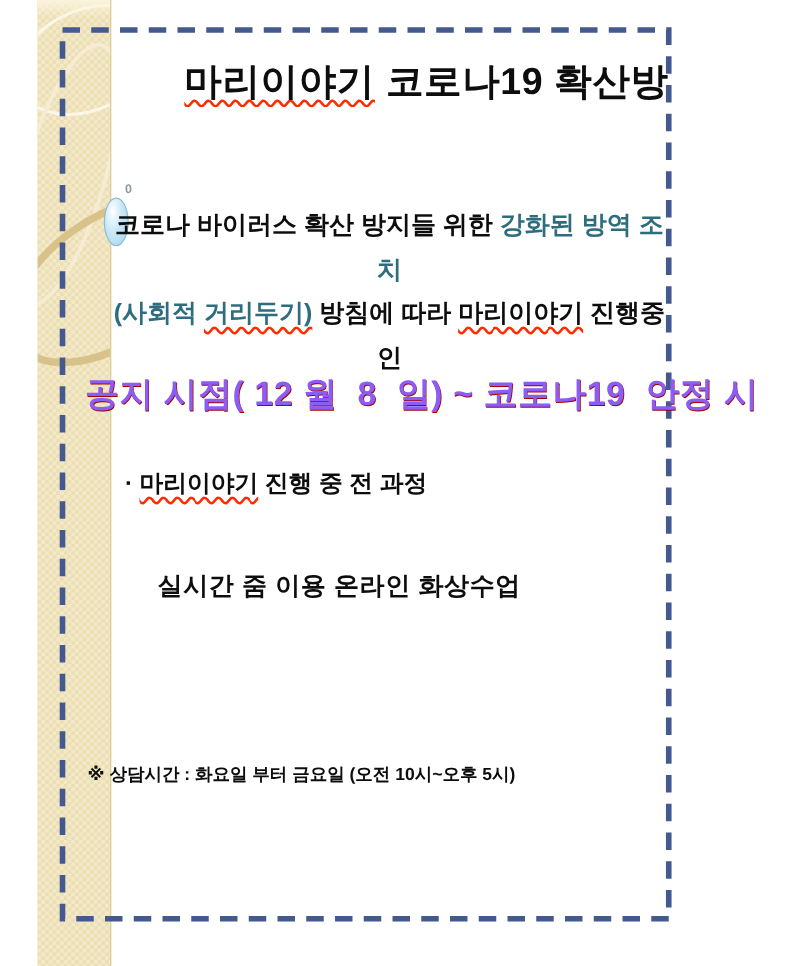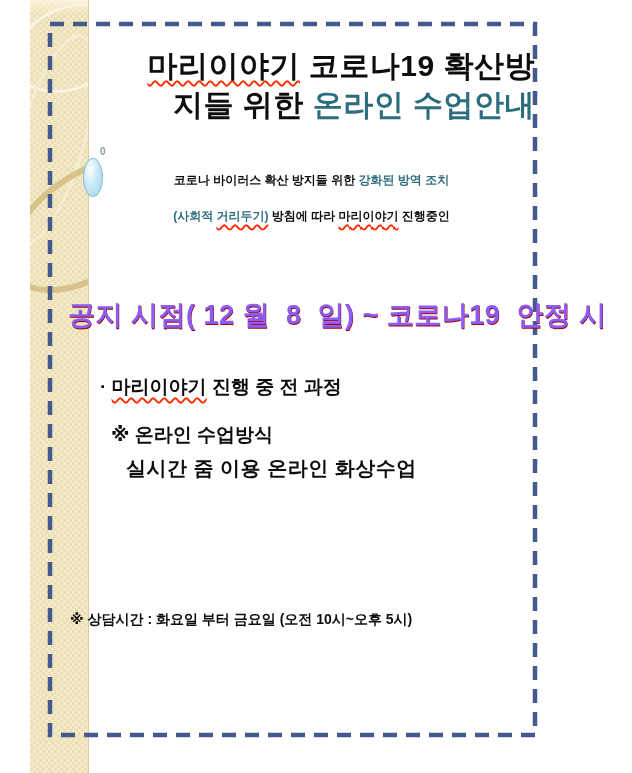--- a/index.html
+++ b/index.html
@@ -22,21 +22,21 @@
 
   
   .dash-overlay{position:absolute;left:0;top:0;z-index:2;pointer-events:none;}
 
   
   .txt{position:absolute;z-index:3;color:#0d0d0d;font-weight:bold;}
   .title{left:88px;top:46px;width:447px;text-align:right;font-size:30px;line-height:39px;letter-spacing:.5px;}
   .teal{color:#2d6d7e;}
   .wavy{text-decoration:underline wavy #ff2a00;text-decoration-thickness:1.5px;text-underline-offset:4px;}
 
-  .body-par{left:88px;top:163px;width:447px;text-align:center;font-size:12px;line-height:35.5px;}
+  .body-par{left:88px;top:163px;width:447px;text-align:center;font-size:20px;line-height:35.5px;}
 
   .headline{left:68px;top:299px;width:520px;font-size:27px;line-height:32px;color:#8b5cf6;
     white-space:pre;letter-spacing:.5px;text-shadow:0.5px 0.5px 0 #a40000;}
 
   .course-line{left:100px;top:374px;font-size:19px;}
   .method-line{left:111px;top:422px;font-size:19px;}
   .method-desc{left:126px;top:455px;font-size:20px;letter-spacing:.5px;}
 
   .footer-hours{left:70px;top:611px;font-size:14px;}
   .footer-phone{left:218px;top:651px;font-size:19px;letter-spacing:2px;}
@@ -61,35 +61,33 @@
     </svg>
     <div class="top-glow"></div>
   </div>
 
   <svg class="dash-overlay" width="632" height="773" viewBox="0 0 632 773">
     <rect x="50" y="24" width="485" height="711" fill="none" stroke="#44598e" stroke-width="4.5" stroke-dasharray="14 9"></rect>
   </svg>
 
   <div class="txt title">
     <div><span class="wavy">마리이야기</span><span> 코로나19 확산방</span></div>
-    <div><span>지들 위한 </span><span class="teal">온라인 수업안내</span></div>
   </div>
 
   <div class="blue-bullet"></div>
   <div class="bullet-index">0</div>
 
   <div class="txt body-par">
     <div><span>코로나 바이러스 확산 방지들 위한 </span><span class="teal">강화된 방역 조치</span></div>
     <div><span class="teal">(사회적 </span><span class="teal wavy">거리두기)</span><span> 방침에 따라 </span><span class="wavy">마리이야기</span><span> 진행중인</span></div>
   </div>
 
   <div class="txt headline">공지 시점( 12 월  8  일) ~ 코로나19  안정 시</div>
 
   <div class="txt course-line"><span>·</span> <span class="wavy">마리이야기</span><span> 진행 중 전 과정</span></div>
 
-  <div class="txt method-line"><span>※</span><span> 온라인 수업방식</span></div>
 
   <div class="txt method-desc">실시간 줌 이용 온라인 화상수업</div>
 
   <div class="txt footer-hours"><span>※</span><span> 상담시간 : 화요일 부터 금요일 (오전 10시~오후 5시)</span></div>
 
 
 </div>
 
 </body></html>

